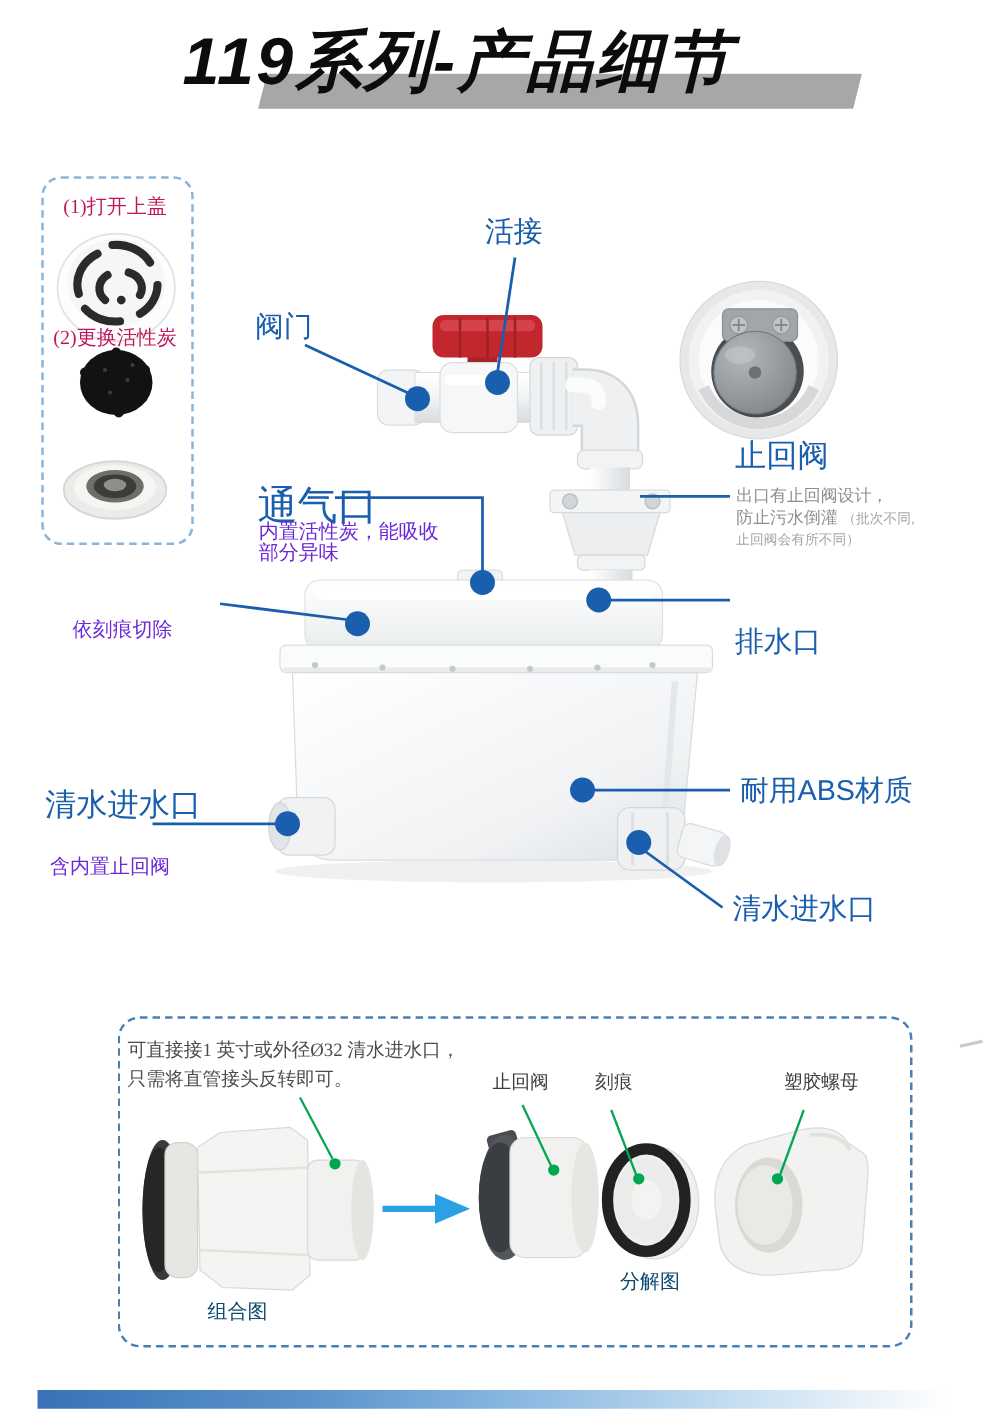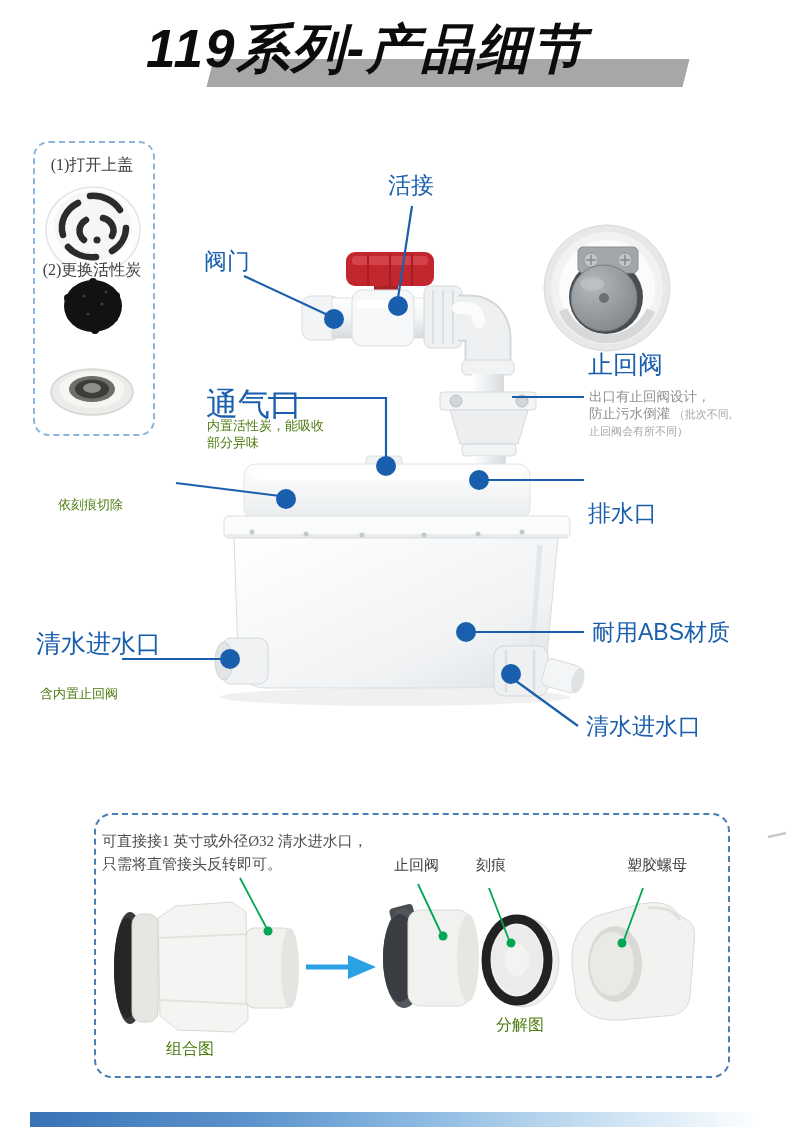--- a/index.html
+++ b/index.html
@@ -13,49 +13,49 @@
               font-style:italic;letter-spacing:2px;color:#0c0c0c;white-space:nowrap;}
 
   
   .left-box{position:absolute;left:33px;top:141px;width:118px;height:291px;
             border:2px dashed #8ab4da;border-radius:16px;}
   .bottom-box{position:absolute;left:94px;top:813px;width:632px;height:261px;
               border:2px dashed #4a7fb5;border-radius:18px;}
 
   
   .lbl{position:absolute;color:#1a5fad;white-space:nowrap;font-weight:400;}
-  .sub{position:absolute;color:#4d7c0f;font-size:13px;line-height:17px;white-space:nowrap;}
+  .sub{position:absolute;color:#6d28d9;font-size:16px;line-height:17px;white-space:nowrap;}
   .suffix{font-size:15px;}
   .paren{font-size:11px;color:#a5a5a5;}
 
   #lbl-union{left:388px;top:170px;font-size:23px;text-align:center;}
   #lbl-valve{left:204px;top:246px;font-size:23px;}
   #lbl-vent{left:206px;top:383px;font-size:32px;}
   #vent-desc{left:207px;top:417px;}
   #lbl-inlet{left:57px;top:463px;font-size:25px;}
   #inlet-desc{left:58px;top:496px;}
   #lbl-checkvalve{left:588px;top:348px;font-size:25px;}
   #cv-desc{left:589px;top:388px;font-size:13.5px;color:#8f8f8f;line-height:17px;}
   #lbl-drain{left:588px;top:463px;font-size:23px;margin-top:35px;}
   #lbl-abs{left:592px;top:617px;font-size:23px;}
   #lbl-cleanleft{left:36px;top:627px;font-size:25px;}
   #cleanleft-desc{left:40px;top:661px;margin-top:24px;}
   #lbl-cleanright{left:586px;top:711px;font-size:23px;}
 
   .leftbox-text{position:absolute;width:118px;left:33px;text-align:center;font-size:16px;
-                color:#404040;font-family:"Liberation Serif",serif;}
+                color:#be185d;font-family:"Liberation Serif",serif;}
   #leftbox-step1{top:155px;}
   #leftbox-step2{top:260px;}
 
   #bottom-note{position:absolute;left:102px;top:830px;font-size:15px;color:#4c4c4c;
                line-height:23px;font-family:"Liberation Serif",serif;}
   .part-lbl{position:absolute;top:856px;font-size:15px;color:#3c3c3c;
             font-family:"Liberation Serif",serif;white-space:nowrap;}
   #plbl-check{left:394px;} #plbl-score{left:476px;} #plbl-nut{left:627px;}
-  .caption{position:absolute;font-size:16px;color:#4d7c0f;white-space:nowrap;}
+  .caption{position:absolute;font-size:16px;color:#0c4a6e;white-space:nowrap;}
   #cap-assembled{left:166px;top:1039px;} #cap-exploded{left:496px;top:1015px;}
 
   
   .footer-bar{position:absolute;left:30px;top:1112px;width:730px;height:15px;
       background:linear-gradient(90deg,#3b72b7 0%,#5c93cc 30%,#8fbce2 55%,#c9e0f2 78%,#ffffff 100%);}
 
   svg{position:absolute;left:0;top:0;}
 </style>
 </head>
 <body>

